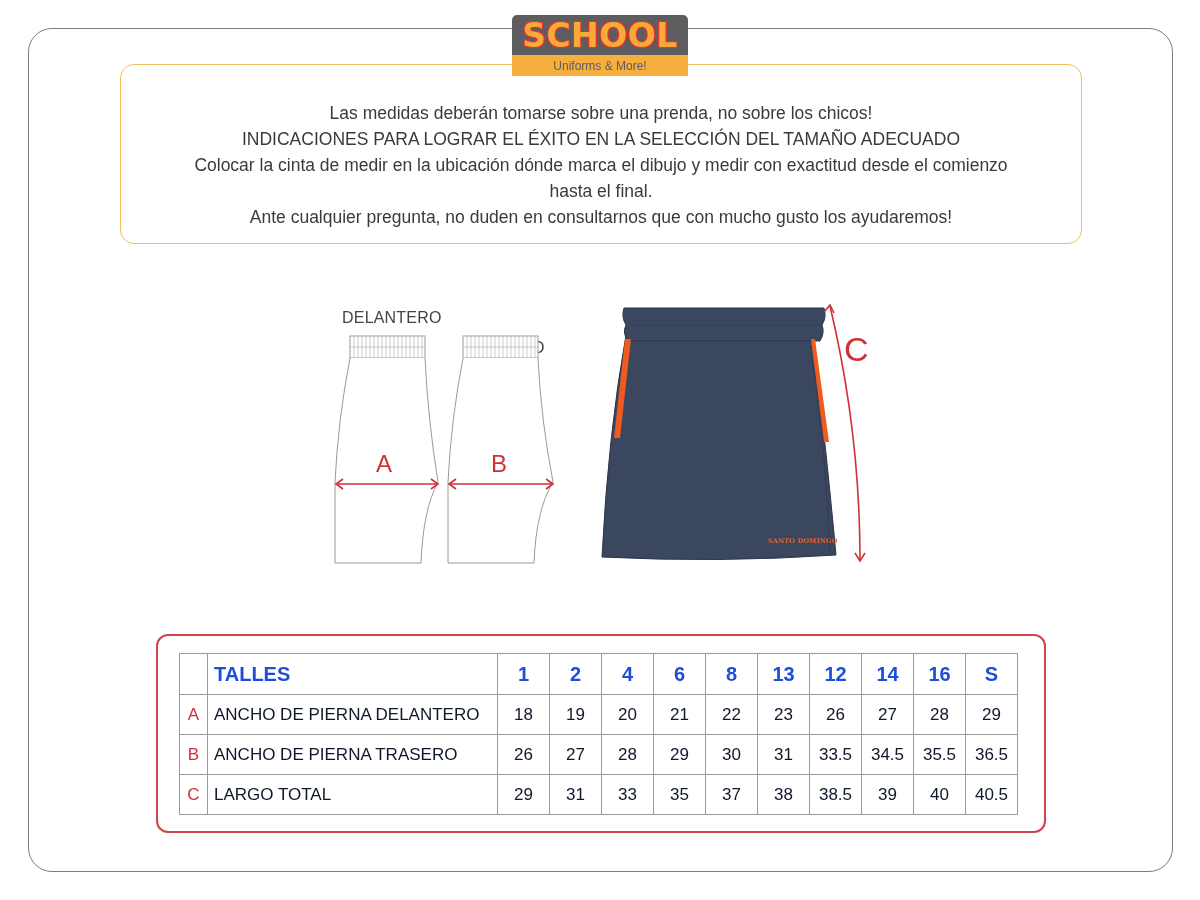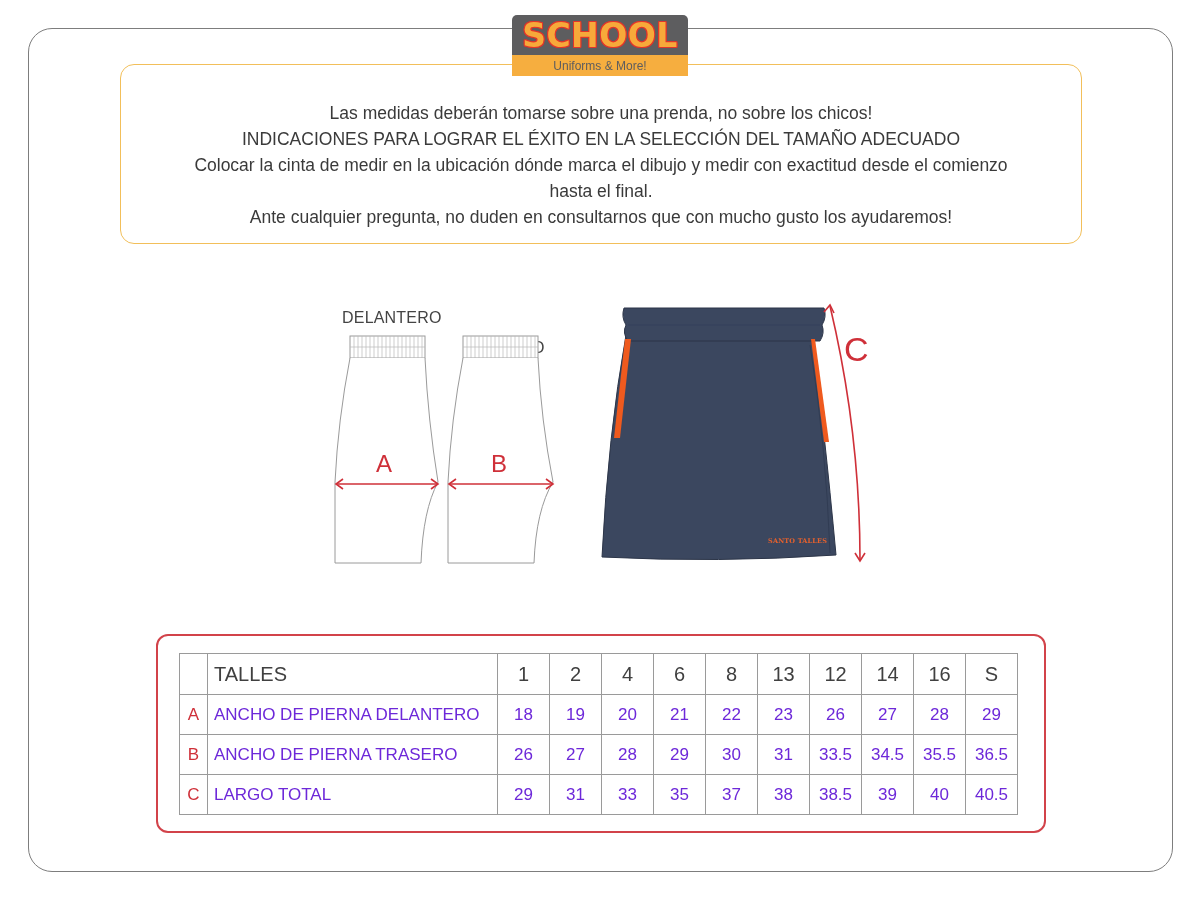--- a/index.html
+++ b/index.html
@@ -16,22 +16,22 @@
   .logo-bottom { height:21px; background:#f6ae3f; display:flex; align-items:center; justify-content:center;
                  font-size:12px; color:#5d5d5f; }
   .info { position:absolute; left:120px; top:64px; width:960px; height:178px; border:1.5px solid #f2bf5a;
           border-radius:14px; background:#fff; z-index:2; }
   .info-lines { position:absolute; left:0; right:0; top:35px; text-align:center; font-size:17.5px; line-height:26px; color:#3a3a3a; }
   .info-lines div { white-space:nowrap; }
   .diagram-label { position:absolute; font-size:16px; color:#444; letter-spacing:0.2px;text-align:center; }
   .table-box { position:absolute; left:156px; top:634px; width:886px; height:195px;
                border:2px solid #d2434a; border-radius:12px; background:#fff; }
   table.sizes { position:absolute; left:21px; top:17px; border-collapse:collapse; }
-  table.sizes td { border:1px solid #9a9a9a; height:39px; padding:0; text-align:center; font-size:17px; color:#6d28d9; }
-  table.sizes tr.head td { font-weight:normal; font-size:20px; color:#404040; height:40px; }
+  table.sizes td { border:1px solid #9a9a9a; height:39px; padding:0; text-align:center; font-size:17px; color:#0f172a; }
+  table.sizes tr.head td { font-weight:bold; font-size:20px; color:#1d4ed8; height:40px; }
   table.sizes td.letter { width:27px; color:#cf3039; font-size:17px; }
   table.sizes td.label { width:283px; text-align:left; padding-left:6px; }
   table.sizes tr.head td.label { font-size:20px; }
   table.sizes td.val { width:51px; }
 </style>
 </head>
 <body>
 
 <div class="outer"></div>
 
@@ -129,21 +129,21 @@
   <path d="M26 3 L226 3 Q229 12 224 20 Q227 28 222 36 L30 36 Q24 28 28 20 Q23 12 26 3 Z" fill="#3b475f" stroke="#2c3548" stroke-width="1"></path>
   <g stroke="#33405a" stroke-width="0.8">
     <line x1="30" y1="20" x2="222" y2="20"></line>
   </g>
 
   <path d="M27 34 L33 34 L22 133 L16 133 Z" fill="#ef5a1e"></path>
   <path d="M213 34 L217 34 L231 137 L226 137 Z" fill="#ef5a1e"></path>
 
   <path d="M212 40 Q228 140 232 248" fill="none" stroke="#2f3a50" stroke-width="0.8"></path>
 </svg>
-<div style="position:absolute; left:768px; top:537px; font-family:'DejaVu Serif', serif; font-size:6.5px; font-weight:bold; color:#e8612c; letter-spacing:0.2px;">SANTO TALLES</div>
+<div style="position:absolute; left:768px; top:537px; font-family:'DejaVu Serif', serif; font-size:6.5px; font-weight:bold; color:#e8612c; letter-spacing:0.2px;">SANTO DOMINGO</div>
 
 <svg style="position:absolute; left:820px; top:302px;" width="50" height="265" viewBox="0 0 50 265">
   <path d="M10 4 Q40 130 40 258" fill="none" stroke="#cf3039" stroke-width="1.6"></path>
   <polyline points="4,10 10,3 14,11" fill="none" stroke="#cf3039" stroke-width="1.6"></polyline>
   <polyline points="35,251 40,259 45,251" fill="none" stroke="#cf3039" stroke-width="1.6"></polyline>
 </svg>
 <div style="position:absolute; left:844px; top:330px; font-size:34px; color:#cf3039;">C</div>
 
 <div class="table-box">
   <table class="sizes">

